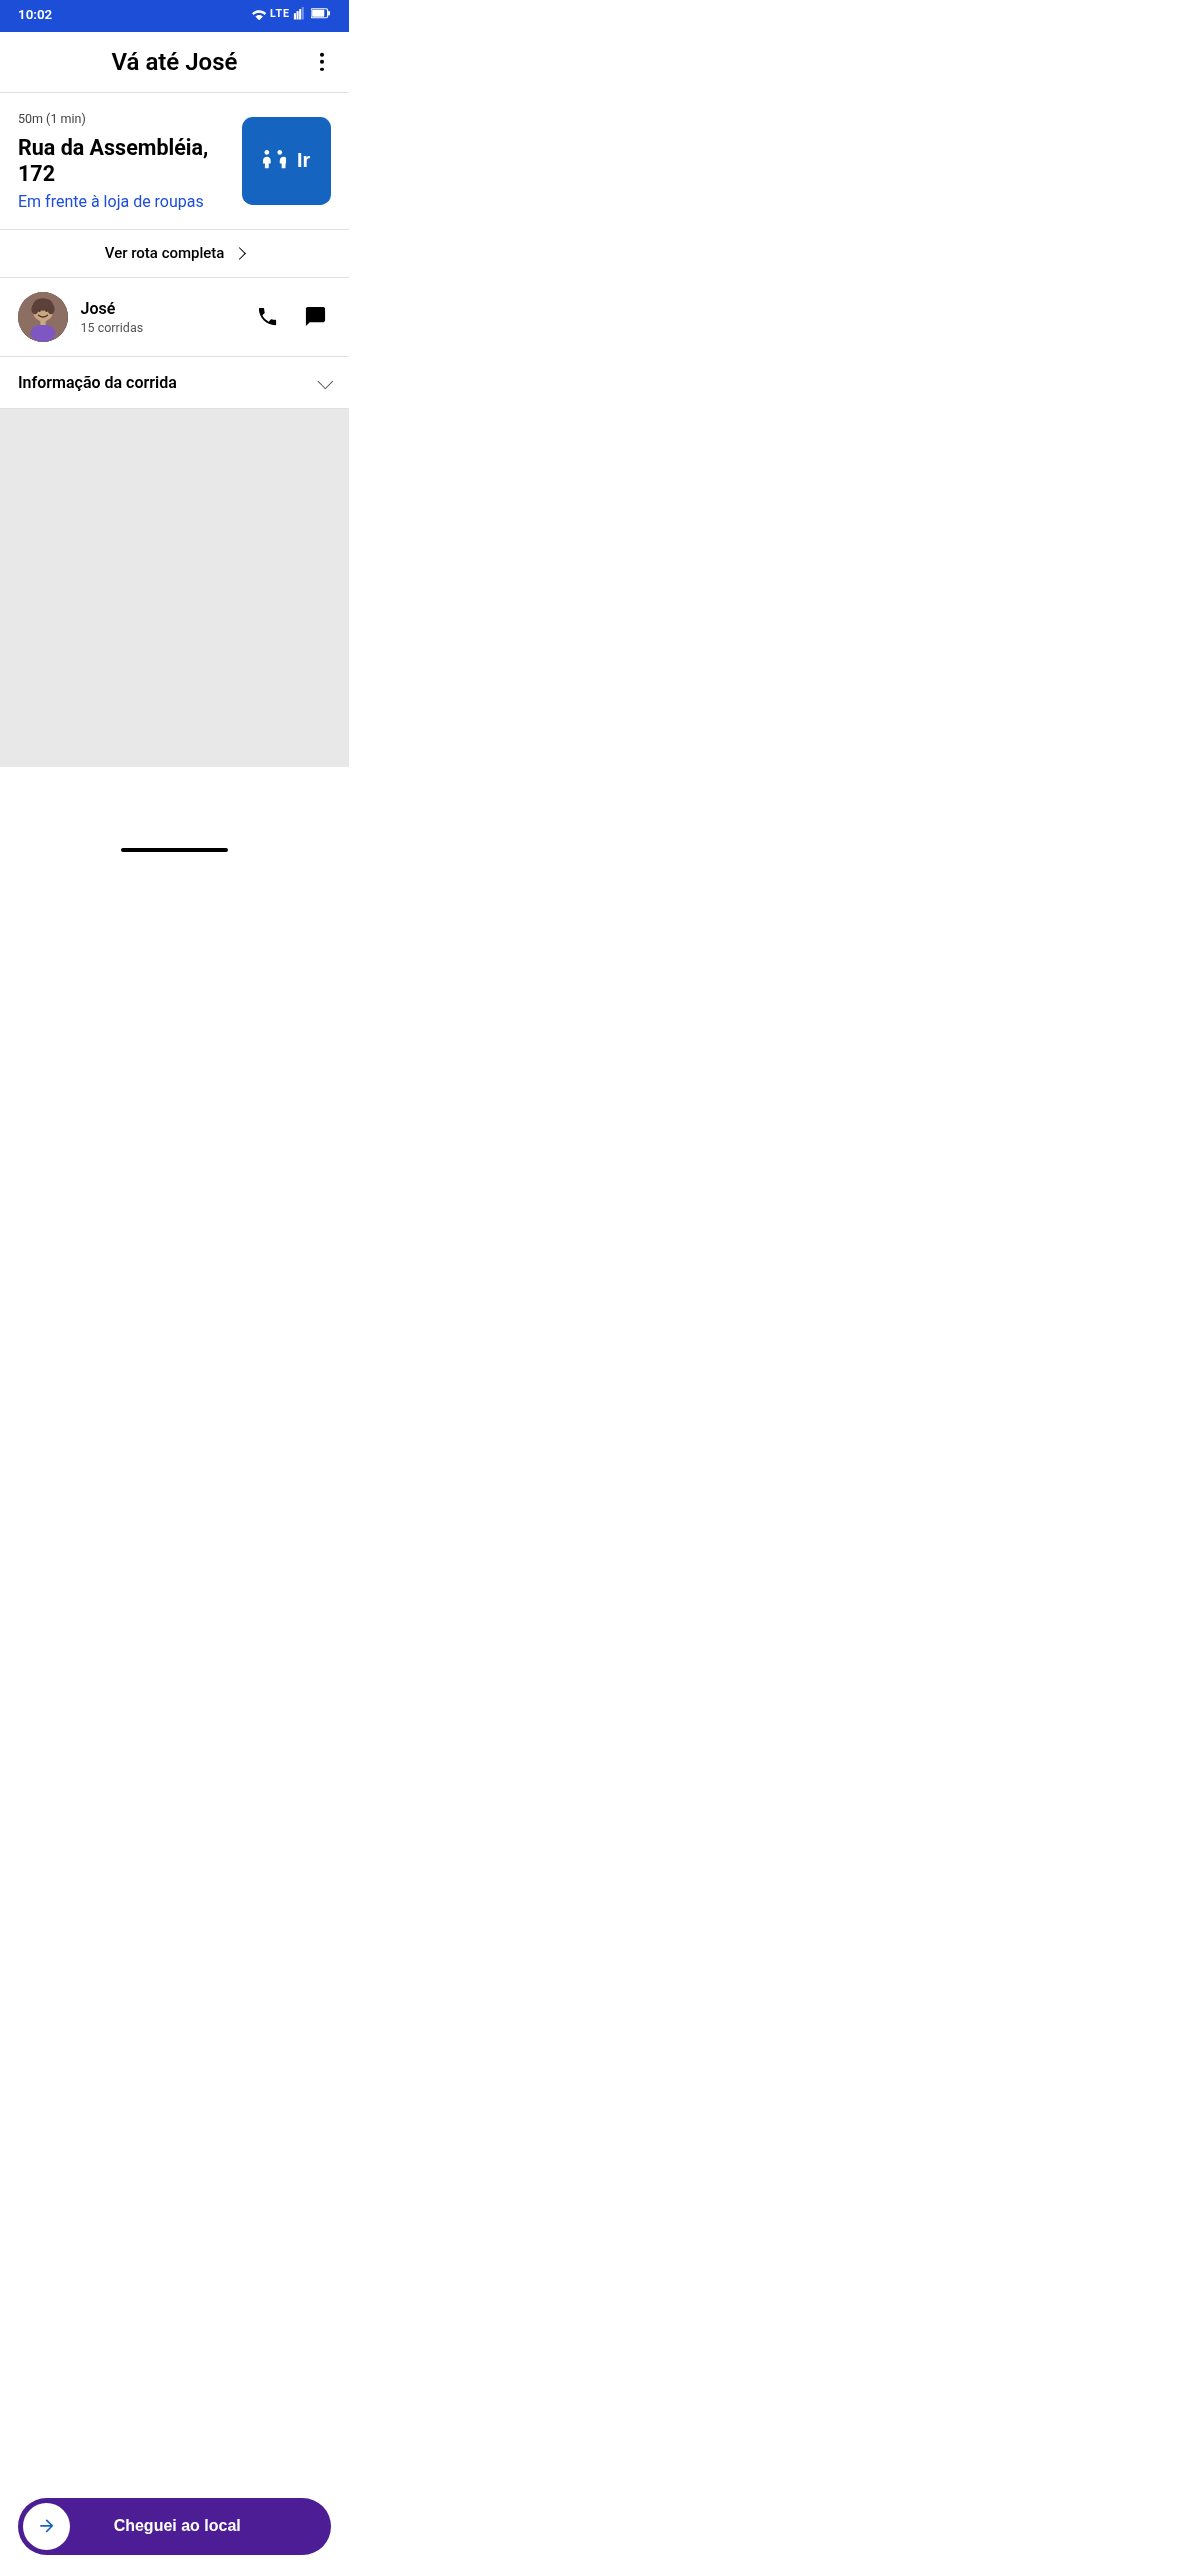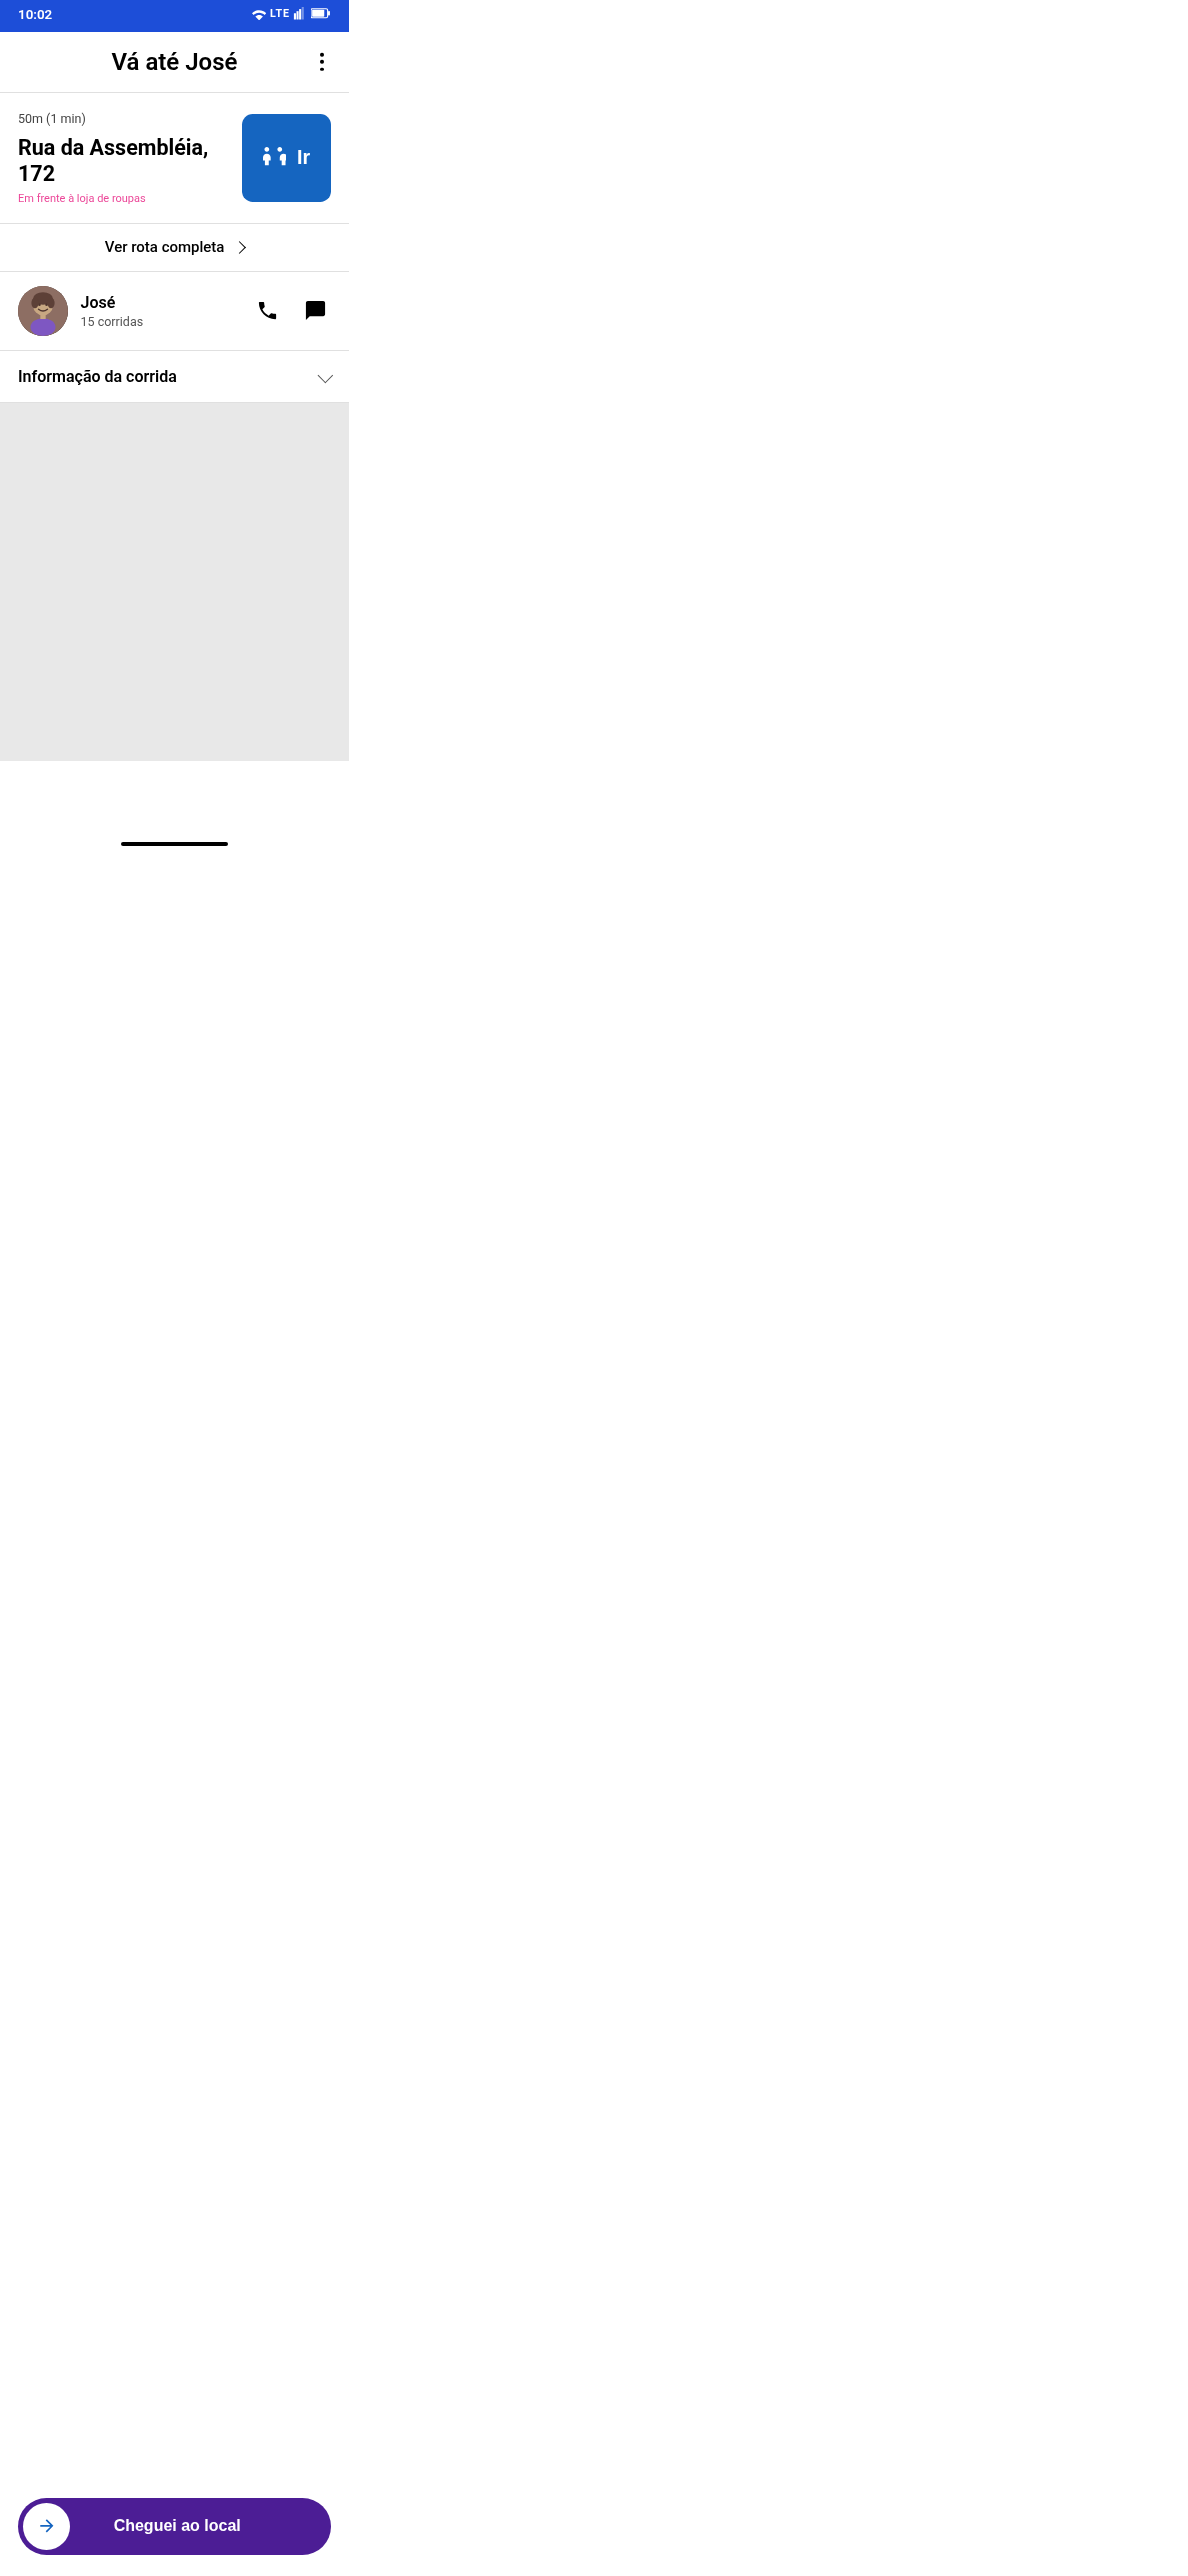--- a/index.html
+++ b/index.html
@@ -104,22 +104,22 @@
 
     .nav-street {
       font-size: 21.5px;
       font-weight: 700;
       color: #000;
       margin-bottom: 5.4px;
       line-height: 1.2;
     }
 
     .nav-description {
-      font-size: 11px;
-      color: #ec4899;
+      font-size: 16px;
+      color: #1d4ed8;
     }
 
     .go-button {
       background: #1565C0;
       color: #fff;
       border: none;
       border-radius: 10.7px;
       width: 89px;
       height: 88px;
       cursor: pointer;

